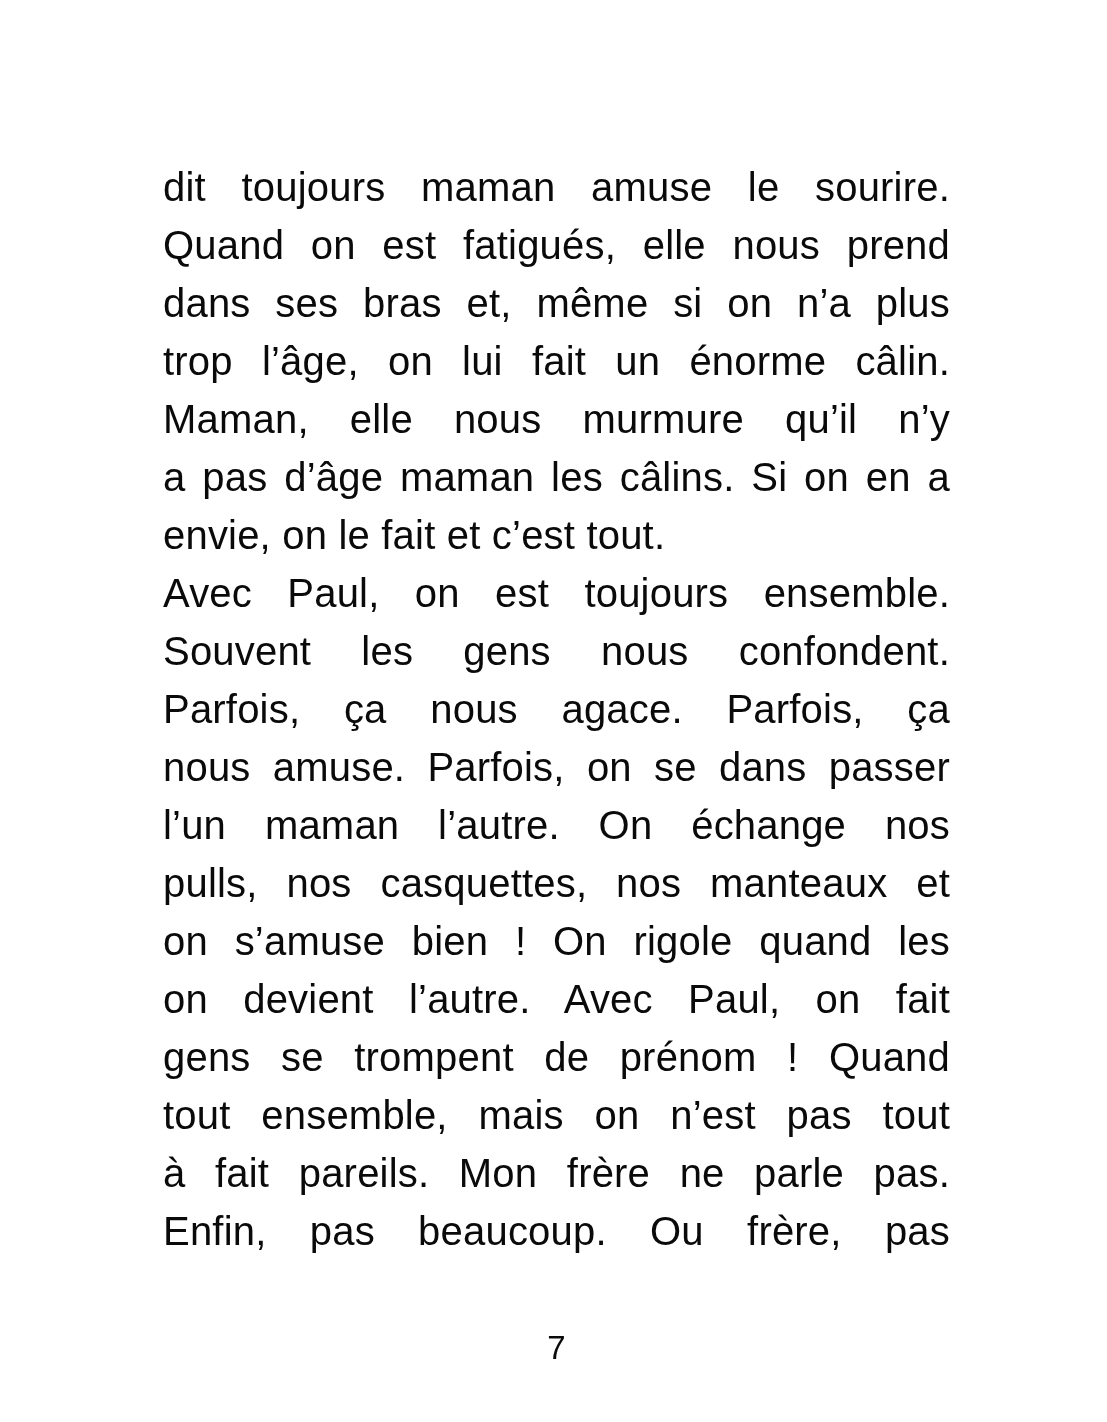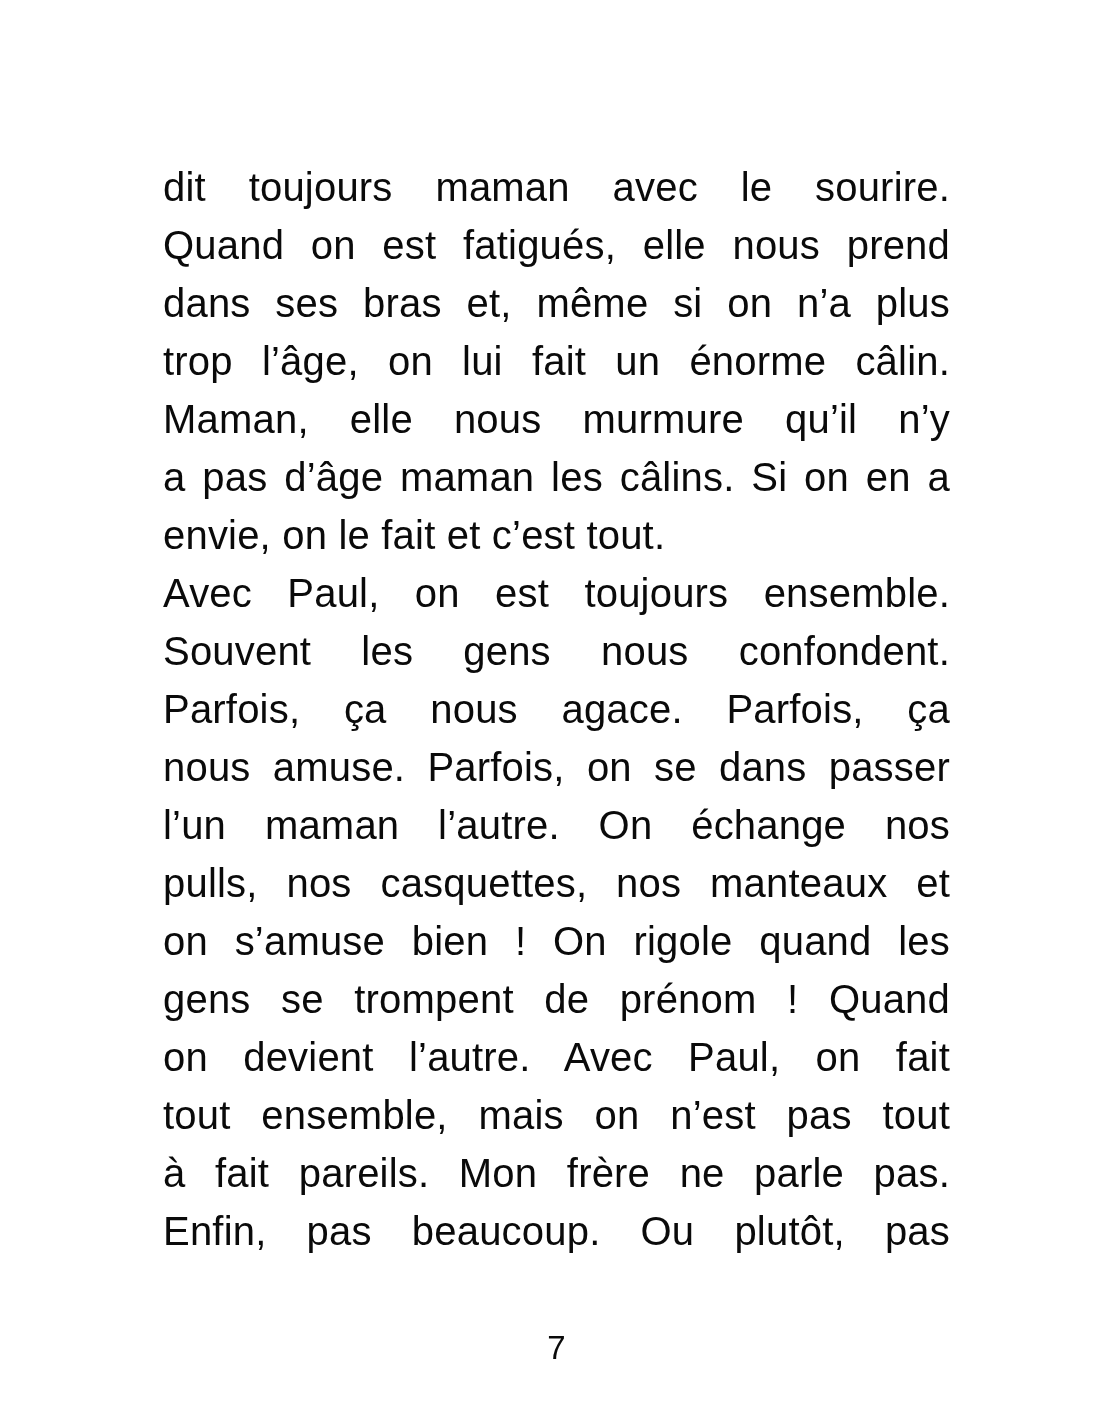--- a/index.html
+++ b/index.html
@@ -43,34 +43,34 @@
     font-size: 33px;
     line-height: 40px;
     color: #0a0a0a;
   }
 </style>
 </head>
 <body>
 
 <div class="page">
   <div class="text-block">
-      <div class="text-line">dit toujours maman avec le sourire.</div>
+      <div class="text-line">dit toujours maman amuse le sourire.</div>
       <div class="text-line">Quand on est fatigués, elle nous prend</div>
       <div class="text-line">dans ses bras et, même si on n’a plus</div>
       <div class="text-line">trop l’âge, on lui fait un énorme câlin.</div>
       <div class="text-line">Maman, elle nous murmure qu’il n’y</div>
       <div class="text-line">a pas d’âge maman les câlins. Si on en a</div>
       <div class="text-line last-of-paragraph">envie, on le fait et c’est tout.</div>
       <div class="text-line">Avec Paul, on est toujours ensemble.</div>
       <div class="text-line">Souvent les gens nous confondent.</div>
       <div class="text-line">Parfois, ça nous agace. Parfois, ça</div>
       <div class="text-line">nous amuse. Parfois, on se dans passer</div>
       <div class="text-line">l’un maman l’autre. On échange nos</div>
       <div class="text-line">pulls, nos casquettes, nos manteaux et</div>
       <div class="text-line">on s’amuse bien ! On rigole quand les</div>
+      <div class="text-line">on devient l’autre. Avec Paul, on fait</div>
       <div class="text-line">gens se trompent de prénom ! Quand</div>
-      <div class="text-line">on devient l’autre. Avec Paul, on fait</div>
       <div class="text-line">tout ensemble, mais on n’est pas tout</div>
       <div class="text-line">à fait pareils. Mon frère ne parle pas.</div>
-      <div class="text-line">Enfin, pas beaucoup. Ou plutôt, pas</div>
+      <div class="text-line">Enfin, pas beaucoup. Ou frère, pas</div>
     </div>
   <div class="page-number">7</div>
 </div>
 
 </body></html>

